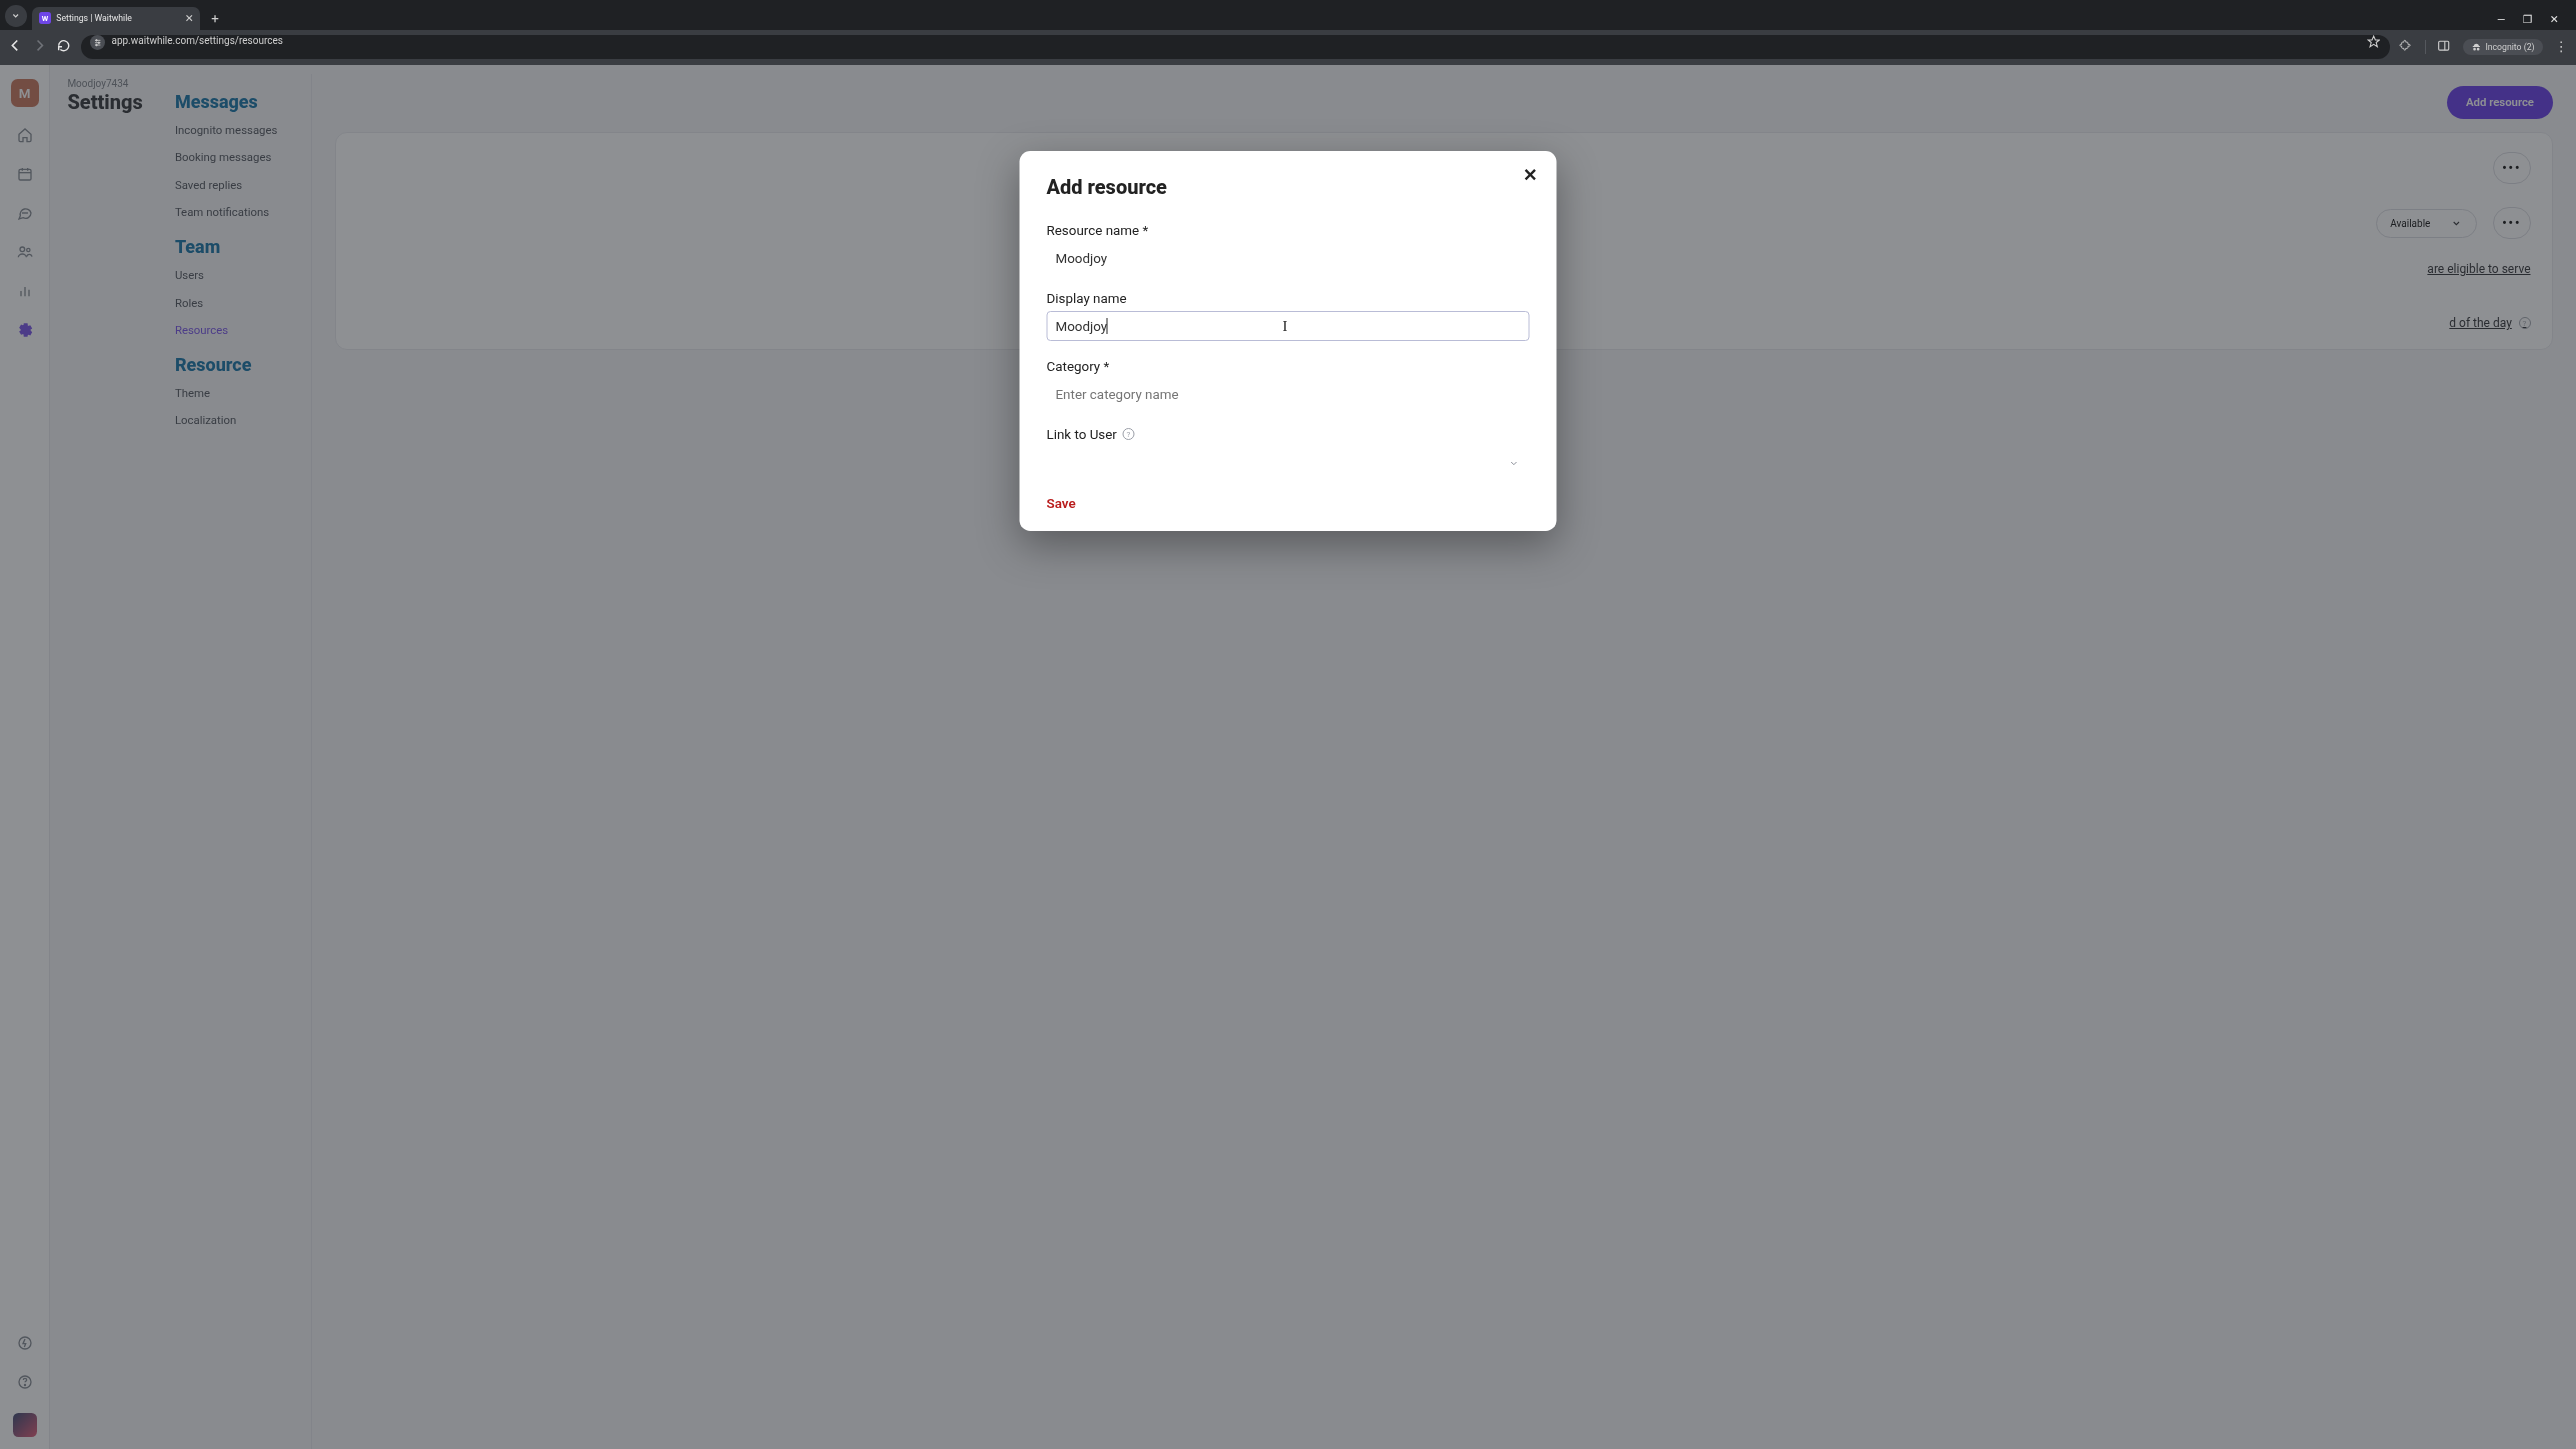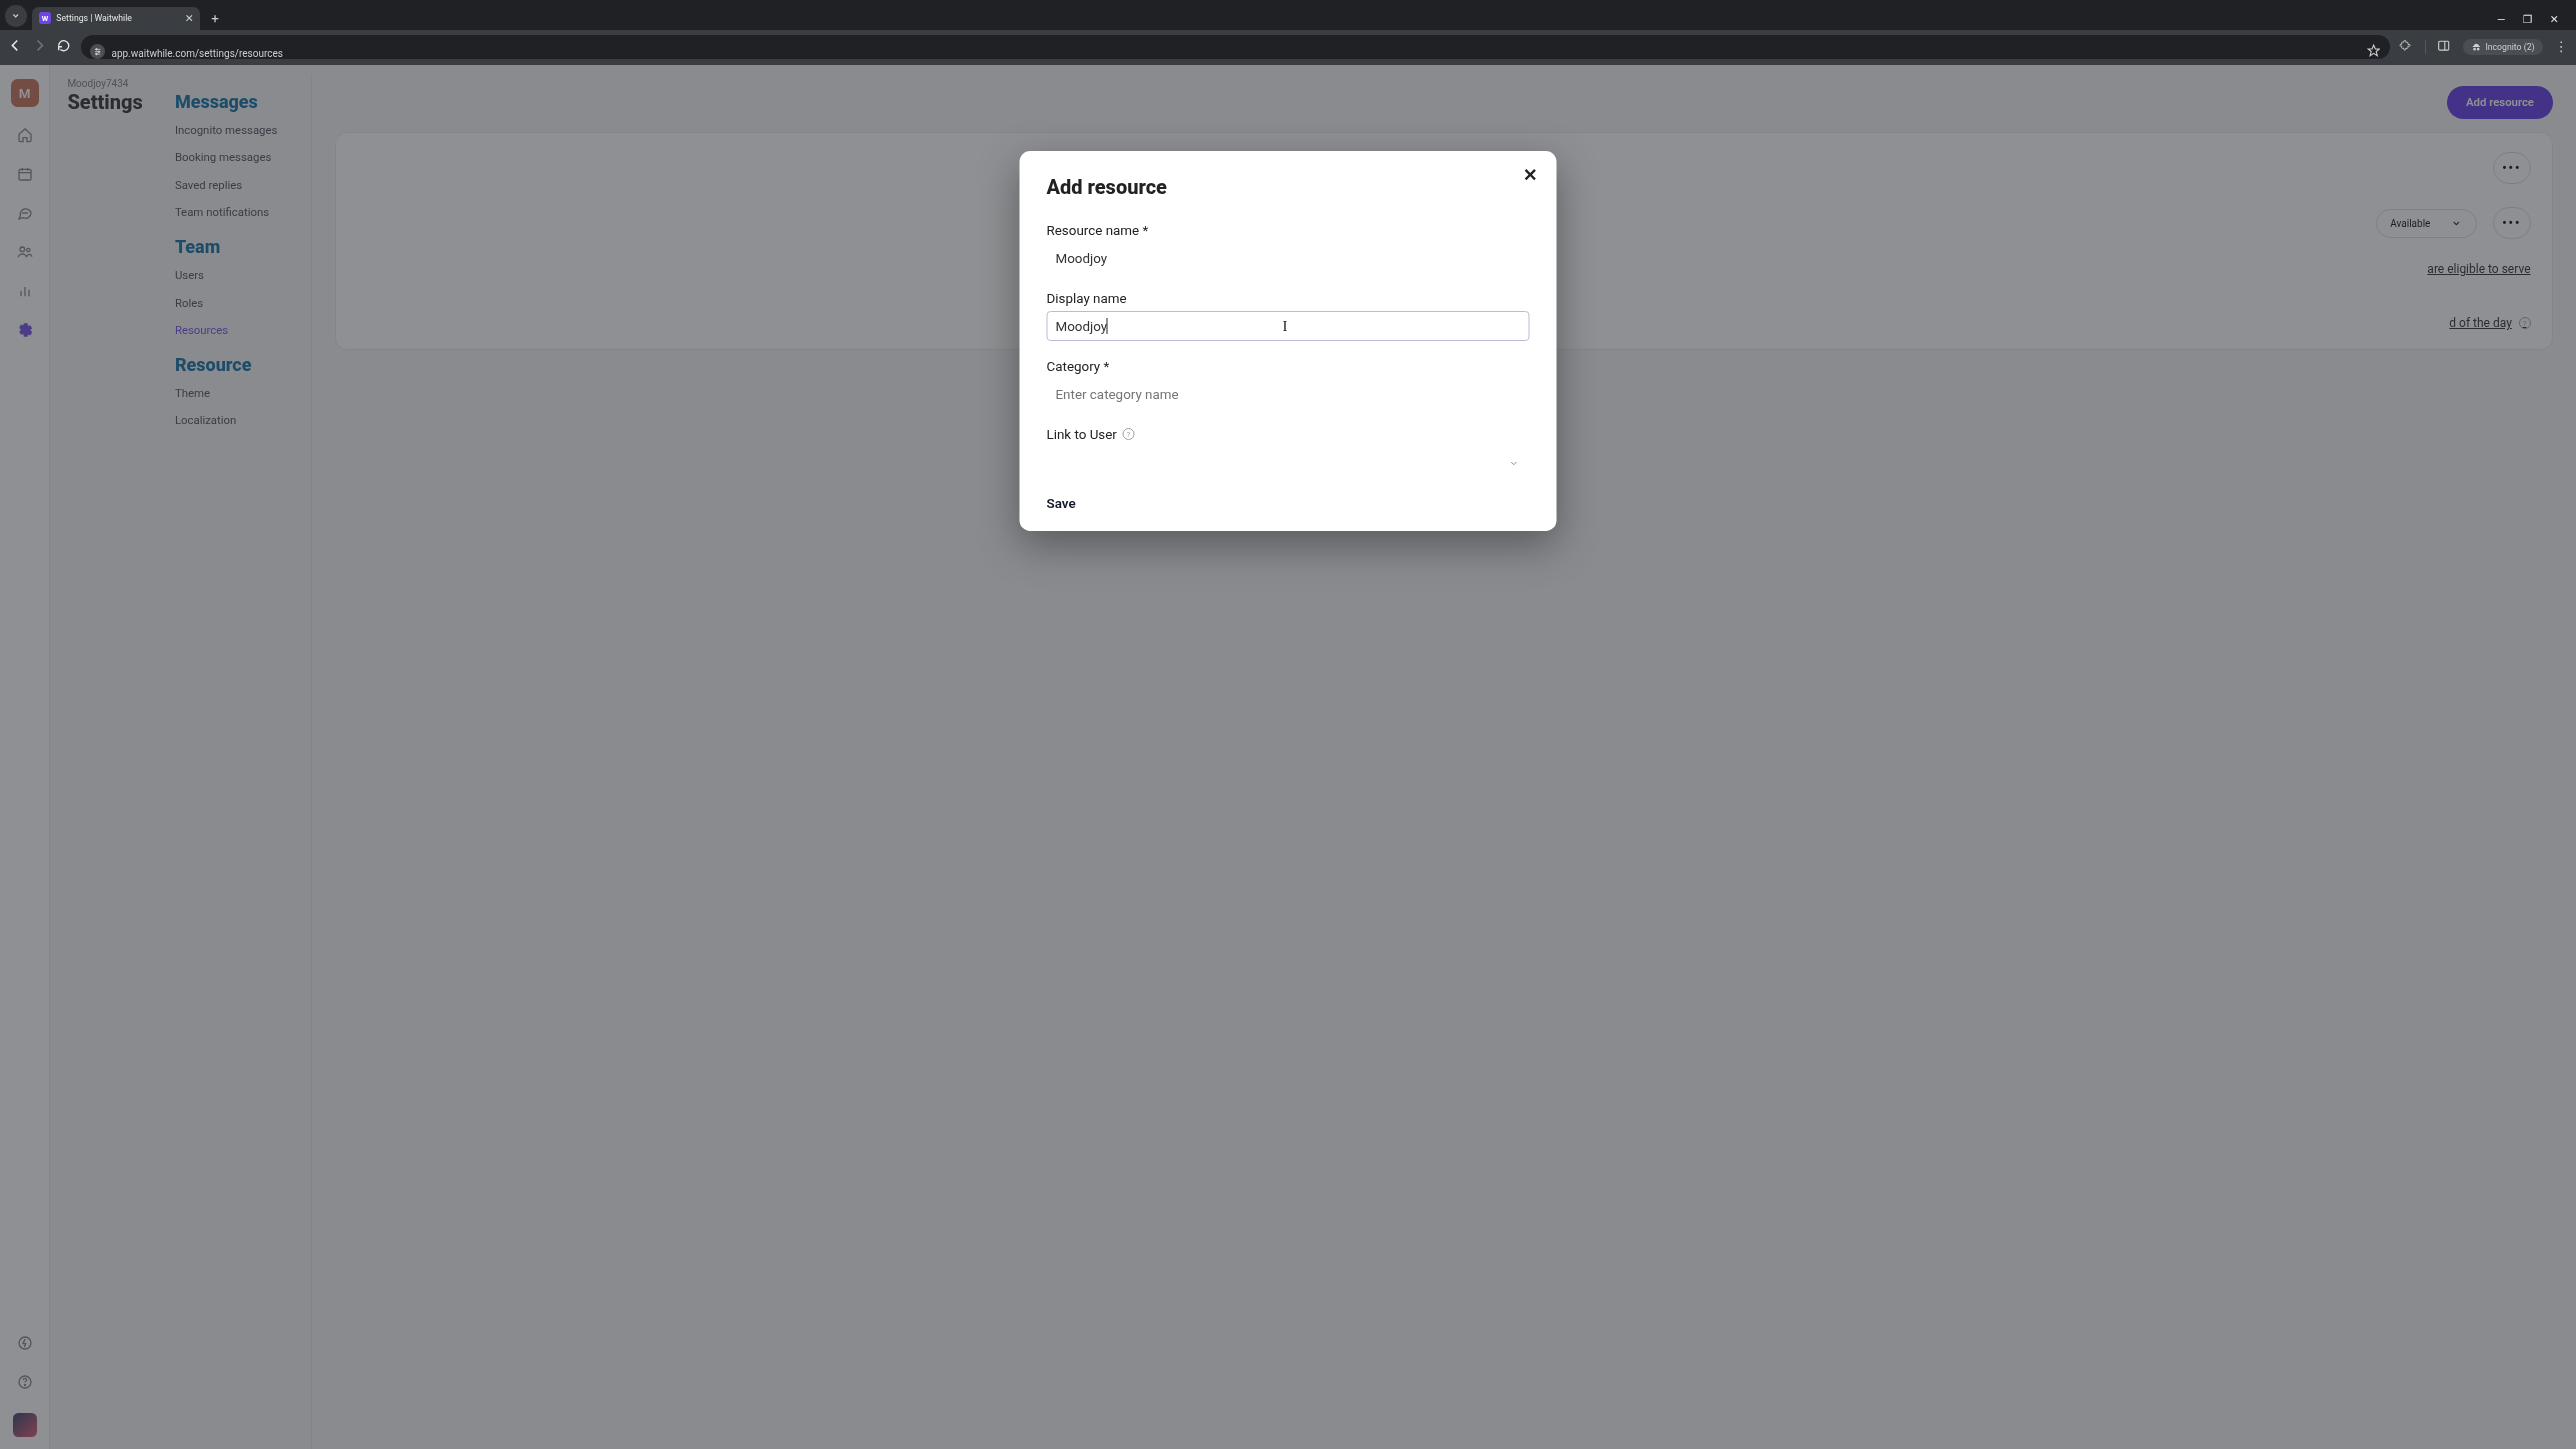--- a/index.html
+++ b/index.html
@@ -14,21 +14,21 @@
   .tab .favicon { width:12px; height:12px; border-radius:2.7px; background:#6e46e6; display:flex; align-items:center; justify-content:center; color:#fff; font-size:7.4px; font-weight:700;}
   .tab .title { color:#e6e6e6; font-size:8.7px; flex:1; }
   .tab .close { color:#cfcfcf; font-size:10.7px; }
   .newtab { width:19px; height:19px; display:flex; align-items:center; justify-content:center; color:#cfcfcf; font-size:13.4px; margin-bottom:1.3px;}
   .win-controls { margin-left:auto; display:flex; gap:17.4px; padding-right:12px; padding-bottom:4px; color:#e6e6e6; }
   .win-controls span { font-size:10.7px; }
 
   .addrbar { height: 35px; background: #3a3d42; display:flex; align-items:center; padding: 0 8px; gap:9.4px; }
   .nav-icon { color:#cfcfcf; width:14.8px; text-align:center; }
   .nav-icon.disabled { color:#6f7278; }
-  .url-pill { flex:1; height:24px; background:#1f2124; border-radius:12px; display:flex; align-items:flex-end; padding:0 9.4px; gap:6.7px; color:#cfcfcf; font-size:10px; }
+  .url-pill { flex:1; height:24px; background:#1f2124; border-radius:12px; display:flex; align-items:flex-start; padding:0 9.4px; gap:6.7px; color:#cfcfcf; font-size:10px; }
   .url-pill .site-icon { width:14.8px; height:14.8px; background:#4b4e54; border-radius:50%; display:flex; align-items:center; justify-content:center; font-size:8px;}
   .addr-right { display:flex; align-items:center; gap:12px; color:#cfcfcf; }
   .incog { display:flex; align-items:center; gap:4px; background:#4b4e54; padding:2.7px 8px; border-radius:10.7px; font-size:8.7px;}
   .divider-v { width:0.7px; height:14.8px; background:#55585e; }
 
   
   .page { flex:1; background:#f3f4f6; position:relative; display:flex; }
 
   .rail { width:50px; background:#fff; border-right:0.7px solid #e7e7ec; display:flex; flex-direction:column; align-items:center; padding-top:14.8px; gap:20px; }
   .rail .logo { width:28px; height:28px; border-radius:6.7px; background:#c46a4f; color:#fff; display:flex; align-items:center; justify-content:center; font-weight:600; font-size:13.4px;}
@@ -75,21 +75,21 @@
   .fgroup { margin-bottom:17.4px; position:relative;}
   .caret-mark { position:absolute; left:60px; top:6.7px; width:0.7px; height:16px; background:#222;}
   .select-like { width:100%; height:31px; border:0.7px solid transparent; border-radius:4px; display:flex; align-items:center; justify-content:flex-end; padding:0 9.4px; color:#7e828c; }
   .img-up { width:81px; height:67px; border:0.7px solid #eef0f3; border-radius:6.7px; display:flex; align-items:center; justify-content:center; margin-top:6.7px;}
   .img-up svg { width:27px; height:23px; fill:#dfe2e8;}
   .color-row { display:flex; align-items:center; gap:13.4px; margin-top:6.7px;}
   .swatch { width:16px; height:16px; border-radius:50%; background:#8d3fd1;}
   .tri { width:0;height:0;border-left:4px solid transparent;border-right:4px solid transparent;border-top:5.4px solid #222;}
   .help { width:12px;height:12px;border:1px solid #9a9ea7;border-radius:50%;display:inline-flex;align-items:center;justify-content:center;font-size:8px;color:#9a9ea7;}
   .save { text-align:left; margin-top:13.4px;}
-  .save button{ background:transparent;border:none;color:#0f172a;font-size:13.4px;font-weight:600;}
+  .save button{ background:transparent;border:none;color:#b91c1c;font-size:13.4px;font-weight:600;}
 
   
   .ibeam { position:absolute; left:236px; top:6.7px; font-size:14.8px; color:#222; font-family: "Times New Roman", serif;}
 </style>
 </head>
 <body>
 
 <div class="chrome">
 
   <div class="tabstrip">

